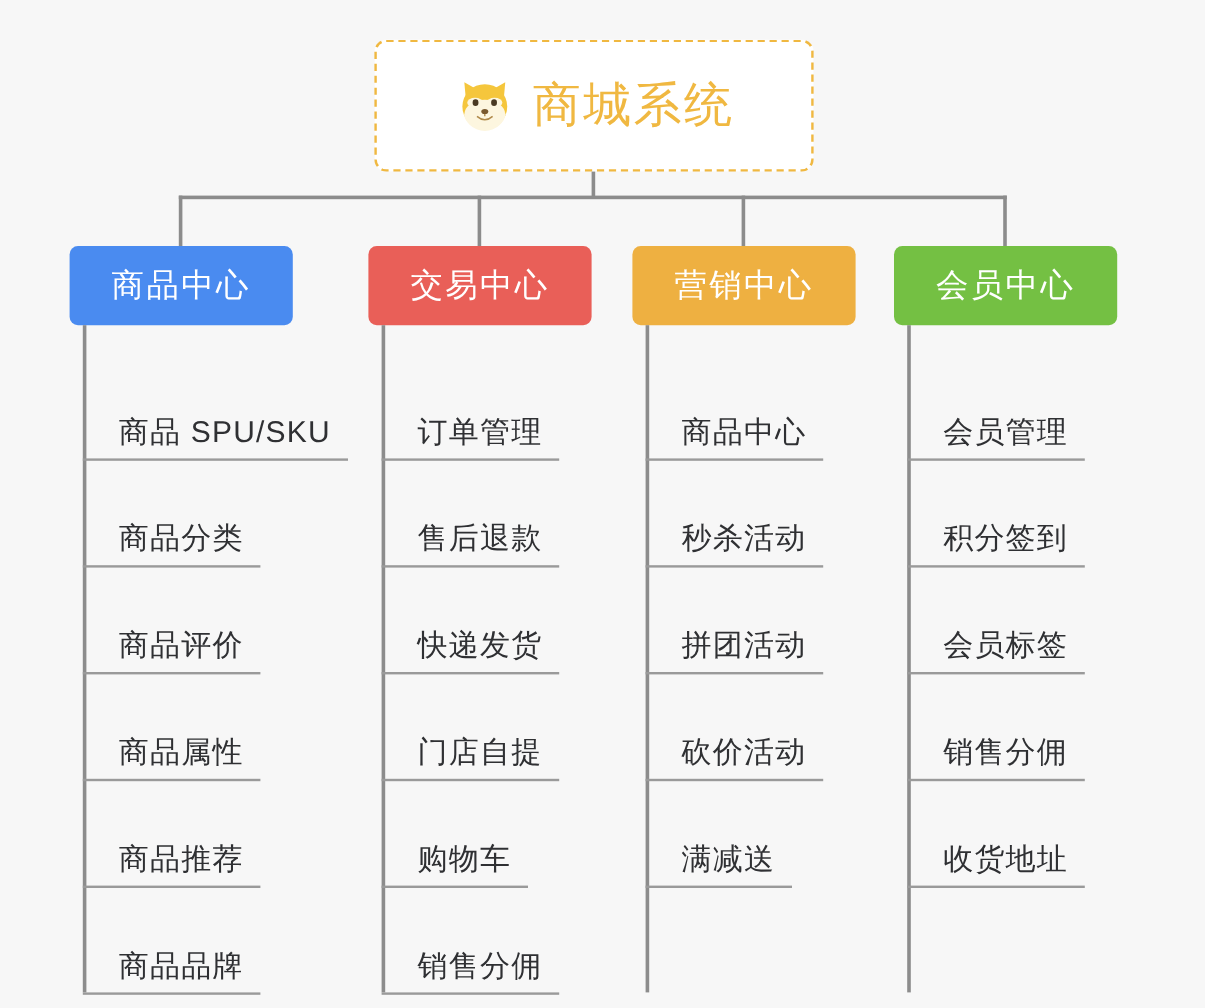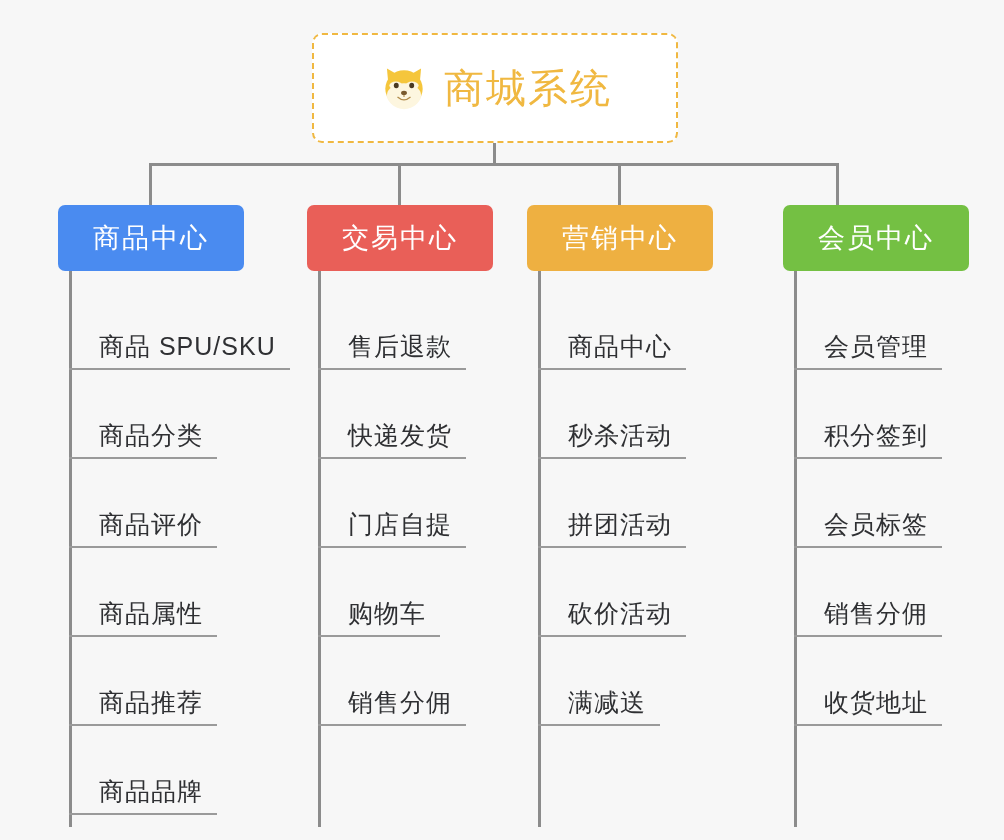--- a/index.html
+++ b/index.html
@@ -69,21 +69,21 @@
     align-items: center;
     justify-content: center;
     color: #ffffff;
     font-size: 27px;
     letter-spacing: 2px;
     box-sizing: border-box;
   }
   .leaf-list {
     position: relative;
     margin-top: 0;
-    padding-top: 10px;
+    padding-top: 24px;
   }
   
   .spine {
     position: absolute;
     left: 11px;
     top: 0;
     width: 3px;
     background: #8c8c8c;
   }
   .leaf {
@@ -172,20 +172,23 @@
     </div>
   </div>
 
   <div class="column" style="left:307px; width:200px;">
     <div class="cat-box" style="width: 186px; background: rgb(233, 95, 88); justify-content: center;">
       <span>交易中心</span>
     </div>
     <div class="leaf-list">
       <div class="spine" style="height: 556px; background: rgb(140, 140, 140);"></div>
       <div class="leaf">
+          <span class="leaf-inner"><span class="leaf-label">订单管理</span></span>
+        </div>
+      <div class="leaf">
           <span class="leaf-inner"><span class="leaf-label">售后退款</span></span>
         </div>
       <div class="leaf">
           <span class="leaf-inner"><span class="leaf-label">快递发货</span></span>
         </div>
       <div class="leaf">
           <span class="leaf-inner"><span class="leaf-label">门店自提</span></span>
         </div>
       <div class="leaf">
           <span class="leaf-inner"><span class="leaf-label">购物车</span></span>
@@ -213,21 +216,21 @@
         </div>
       <div class="leaf">
           <span class="leaf-inner"><span class="leaf-label">砍价活动</span></span>
         </div>
       <div class="leaf">
           <span class="leaf-inner"><span class="leaf-label">满减送</span></span>
         </div>
     </div>
   </div>
 
-  <div class="column" style="left:783px; width:200px;">
+  <div class="column" style="left:745px; width:200px;">
     <div class="cat-box" style="width: 186px; background: rgb(116, 192, 67);">
       <span>会员中心</span>
     </div>
     <div class="leaf-list">
       <div class="spine" style="height: 556px; background: rgb(140, 140, 140);"></div>
       <div class="leaf">
           <span class="leaf-inner"><span class="leaf-label">会员管理</span></span>
         </div>
       <div class="leaf">
           <span class="leaf-inner"><span class="leaf-label">积分签到</span></span>

